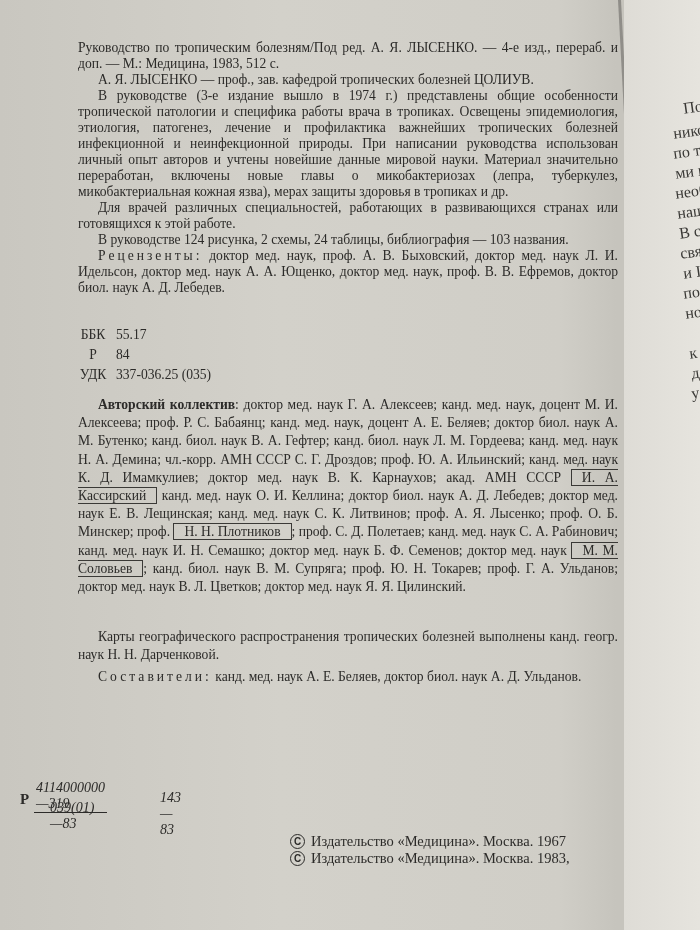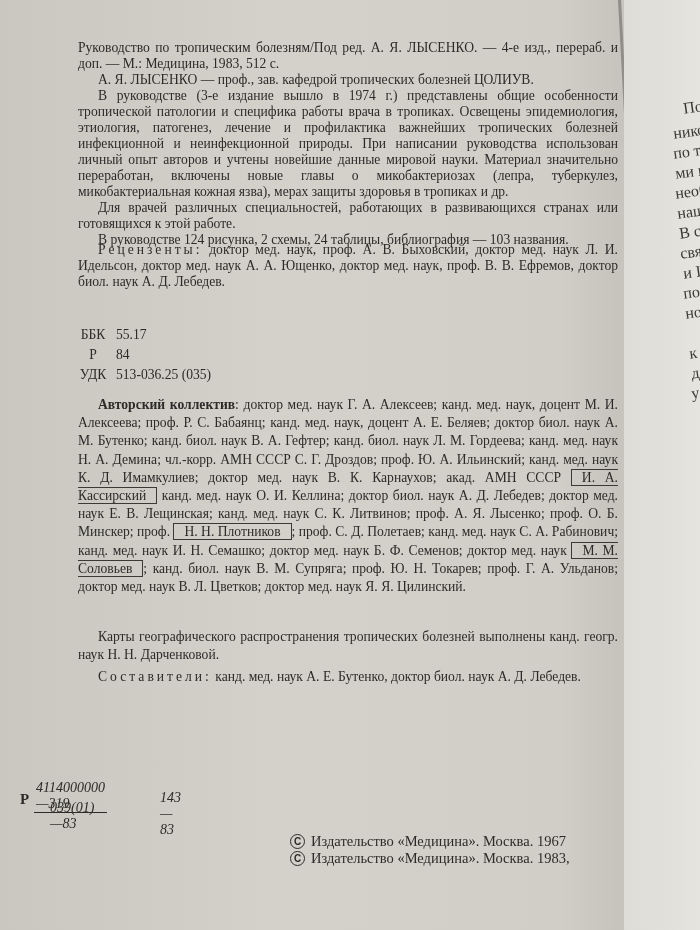--- a/index.html
+++ b/index.html
@@ -50,56 +50,56 @@
 <div class="page">
 
   <div class="block" style="top:40px;">
     <p class="p bold" style="font-weight:normal;">Руководство по тропическим болезням/Под ред. А. Я. ЛЫСЕНКО. — 4-е изд., перераб. и доп. — М.: Медицина, 1983, 512 с.</p>
     <p class="p indent">А. Я. ЛЫСЕНКО — проф., зав. кафедрой тропических болезней ЦОЛИУВ.</p>
     <p class="p indent">В руководстве (3-е издание вышло в 1974 г.) представлены общие особенности тропической патологии и специфика работы врача в тропиках. Освещены эпидемиология, этиология, патогенез, лечение и профилактика важнейших тропических болезней инфекционной и неинфекционной природы. При написании руководства использован личный опыт авторов и учтены новейшие данные мировой науки. Материал значительно переработан, включены новые главы о микобактериозах (лепра, туберкулез, микобактериальная кожная язва), мерах защиты здоровья в тропиках и др.</p>
     <p class="p indent">Для врачей различных специальностей, работающих в развивающихся странах или готовящихся к этой работе.</p>
     <p class="p indent">В руководстве 124 рисунка, 2 схемы, 24 таблицы, библиография — 103 названия.</p>
   </div>
 
-  <div class="block" style="top:242px;">
+  <div class="block" style="top:248px;">
     <p class="p indent">
       <span class="spaced">Рецензенты:</span>
       <span>доктор мед. наук, проф. А. В. Быховский, доктор мед. наук Л. И. Идельсон, доктор мед. наук А. А. Ющенко, доктор мед. наук, проф. В. В. Ефремов, доктор биол. наук А. Д. Лебедев.</span>
     </p>
   </div>
 
   <div class="bib" style="top:325px;">
     <div class="code-row">
       <span class="k">ББК</span>
       <span>55.17</span>
     </div>
     <div class="code-row">
       <span class="k">Р</span>
       <span>84</span>
     </div>
     <div class="code-row">
       <span class="k">УДК</span>
-      <span>513-036.25 (035)</span>
+      <span>337-036.25 (035)</span>
     </div>
   </div>
 
   <div class="block" style="top:396px; line-height:18.2px;">
     <p class="p indent">
       <span class="bold">Авторский коллектив</span><span>: доктор мед. наук Г. А. Алексеев; канд. мед. наук, доцент М. И. Алексеева; проф. Р. С. Бабаянц; канд. мед. наук, доцент А. Е. Беляев; доктор биол. наук А. М. Бутенко; канд. биол. наук В. А. Гефтер; канд. биол. наук Л. М. Гордеева; канд. мед. наук Н. А. Демина; чл.-корр. АМН СССР С. Г. Дроздов; проф. Ю. А. Ильинский; канд. мед. наук К. Д. Имамкулиев; доктор мед. наук В. К. Карнаухов; акад. АМН СССР </span><span class="boxed">И. А. Кассирский</span><span> канд. мед. наук О. И. Келлина; доктор биол. наук А. Д. Лебедев; доктор мед. наук Е. В. Лещинская; канд. мед. наук С. К. Литвинов; проф. А. Я. Лысенко; проф. О. Б. Минскер; проф. </span><span class="boxed">Н. Н. Плотников</span><span>; проф. С. Д. Полетаев; канд. мед. наук С. А. Рабинович; канд. мед. наук И. Н. Семашко; доктор мед. наук Б. Ф. Семенов; доктор мед. наук </span><span class="boxed">М. М. Соловьев</span><span>; канд. биол. наук В. М. Супряга; проф. Ю. Н. Токарев; проф. Г. А. Ульданов; доктор мед. наук В. Л. Цветков; доктор мед. наук Я. Я. Цилинский.</span>
     </p>
   </div>
 
   <div class="block" style="top:628px; line-height:18px;">
     <p class="p indent">Карты географического распространения тропических болезней выполнены канд. геогр. наук Н. Н. Дарченковой.</p>
   </div>
 
   <div class="block" style="top:668px; line-height:18px;">
     <p class="p indent">
       <span class="spaced">Составители:</span>
-      <span>канд. мед. наук А. Е. Бутенко, доктор биол. наук А. Д. Лебедев.</span>
+      <span>канд. мед. наук А. Е. Беляев, доктор биол. наук А. Д. Ульданов.</span>
     </p>
   </div>
 
   <div class="frac">
     <span class="P">Р</span>
     <span class="num">4114000000—319</span>
     <span class="den">039(01)—83</span>
     <span class="tail">143—83</span>
   </div>
 

